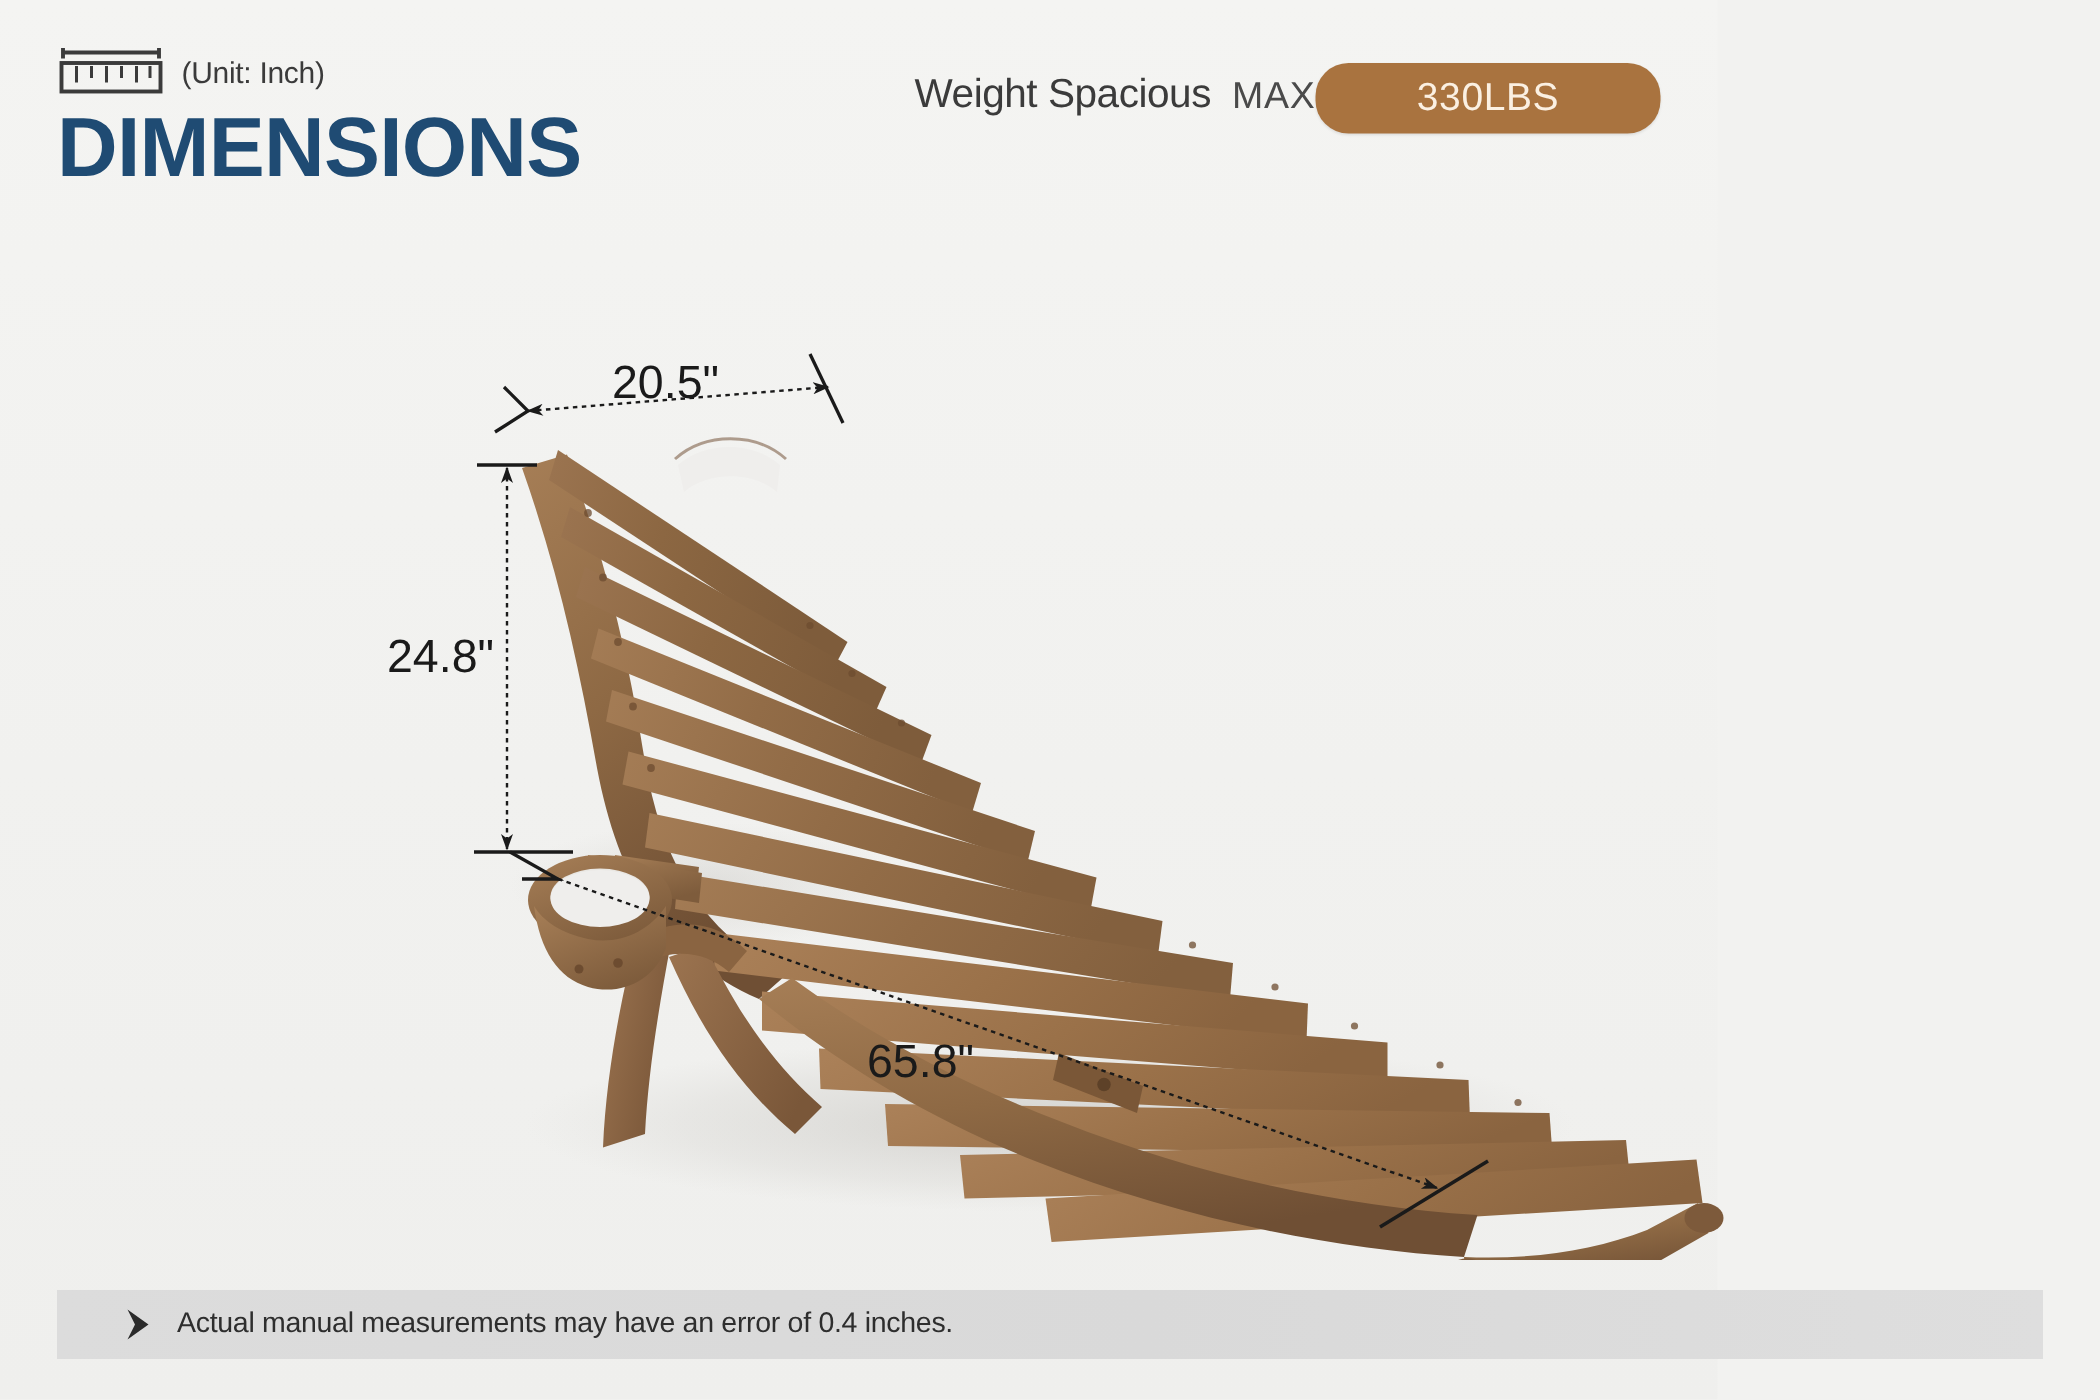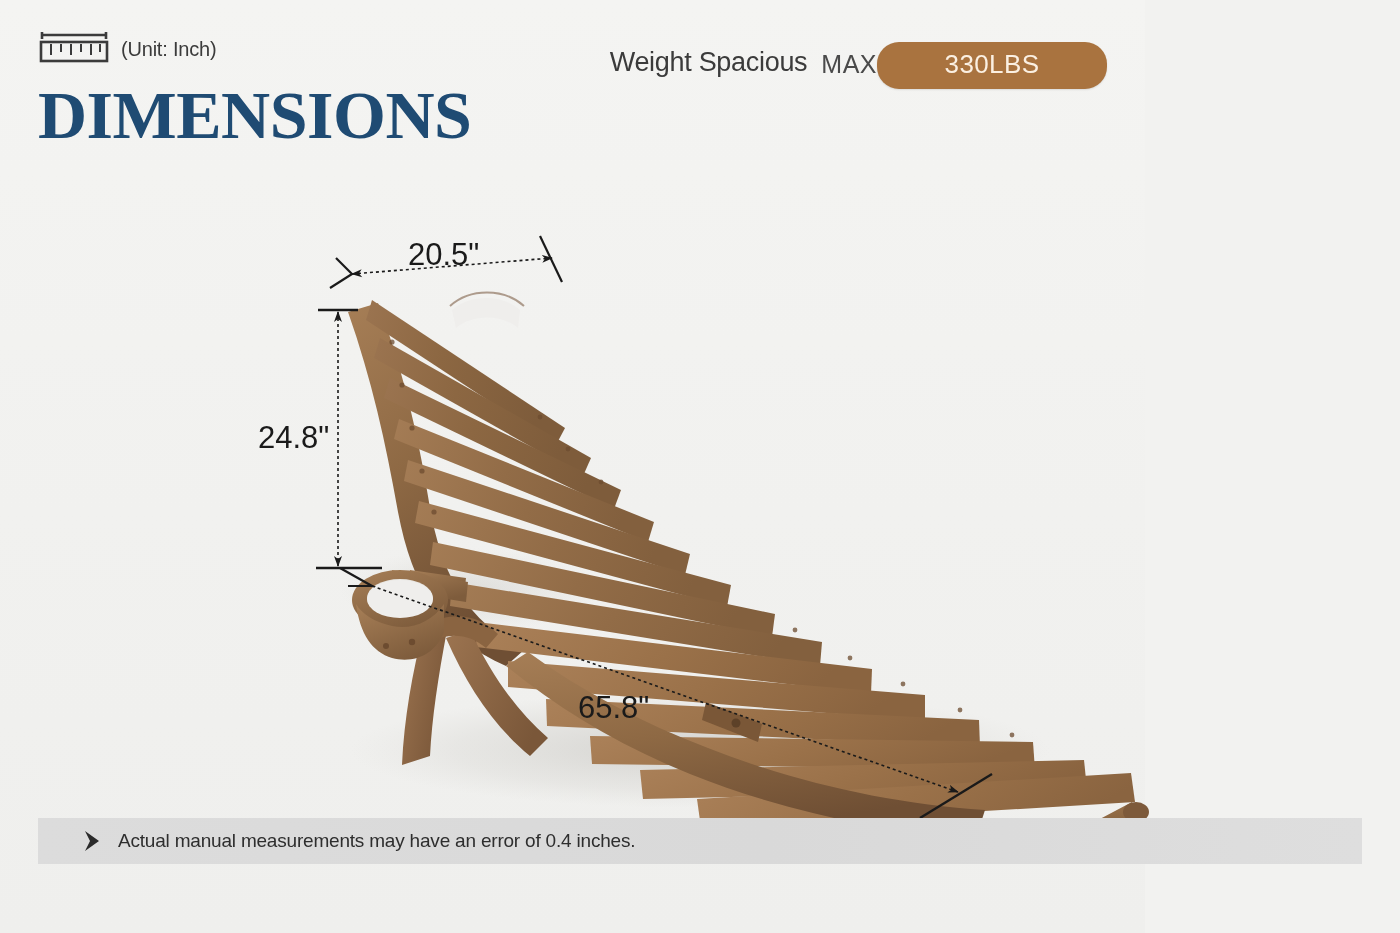--- a/index.html
+++ b/index.html
@@ -37,27 +37,27 @@
   .ruler-icon {
     display: block;
   }
   .unit-label {
     font-size: 20px;
     color: #3b3b3b;
     letter-spacing: -0.2px;
     font-family: "Liberation Sans", sans-serif;
   }
   .title {
-    font-size: 68px;
+    font-size: 56px;
     line-height: 0.98;
     font-weight: bold;
     color: #1f4b73;
     letter-spacing: -0.5px;
-    margin-top: 16px;
-    font-family: Liberation Serif, serif;
+    margin-top: 5px;
+    font-family: Liberation Sans, sans-serif;
   }
   .subtitle {
     font-size: 25px;
     color: #4a4a4a;
     margin-top: 10px;
     letter-spacing: -0.2px;
   }
 
   
   .capacity {
@@ -107,21 +107,21 @@
     height: 650px;
   }
   .stage svg {
     display: block;
   }
 
   
   .footer {
     position: absolute;
     left: 38px;
-    top: 818px;
+    top: 860px;
     width: 1324px;
     height: 46px;
     background: linear-gradient(90deg, #dcdcdc 0%, #d9d9d9 55%, #dedede 100%);
     display: flex;
     align-items: center;
     gap: 16px;
     padding-left: 44px;
     box-sizing: border-box;
   }
   .footer-arrow {

